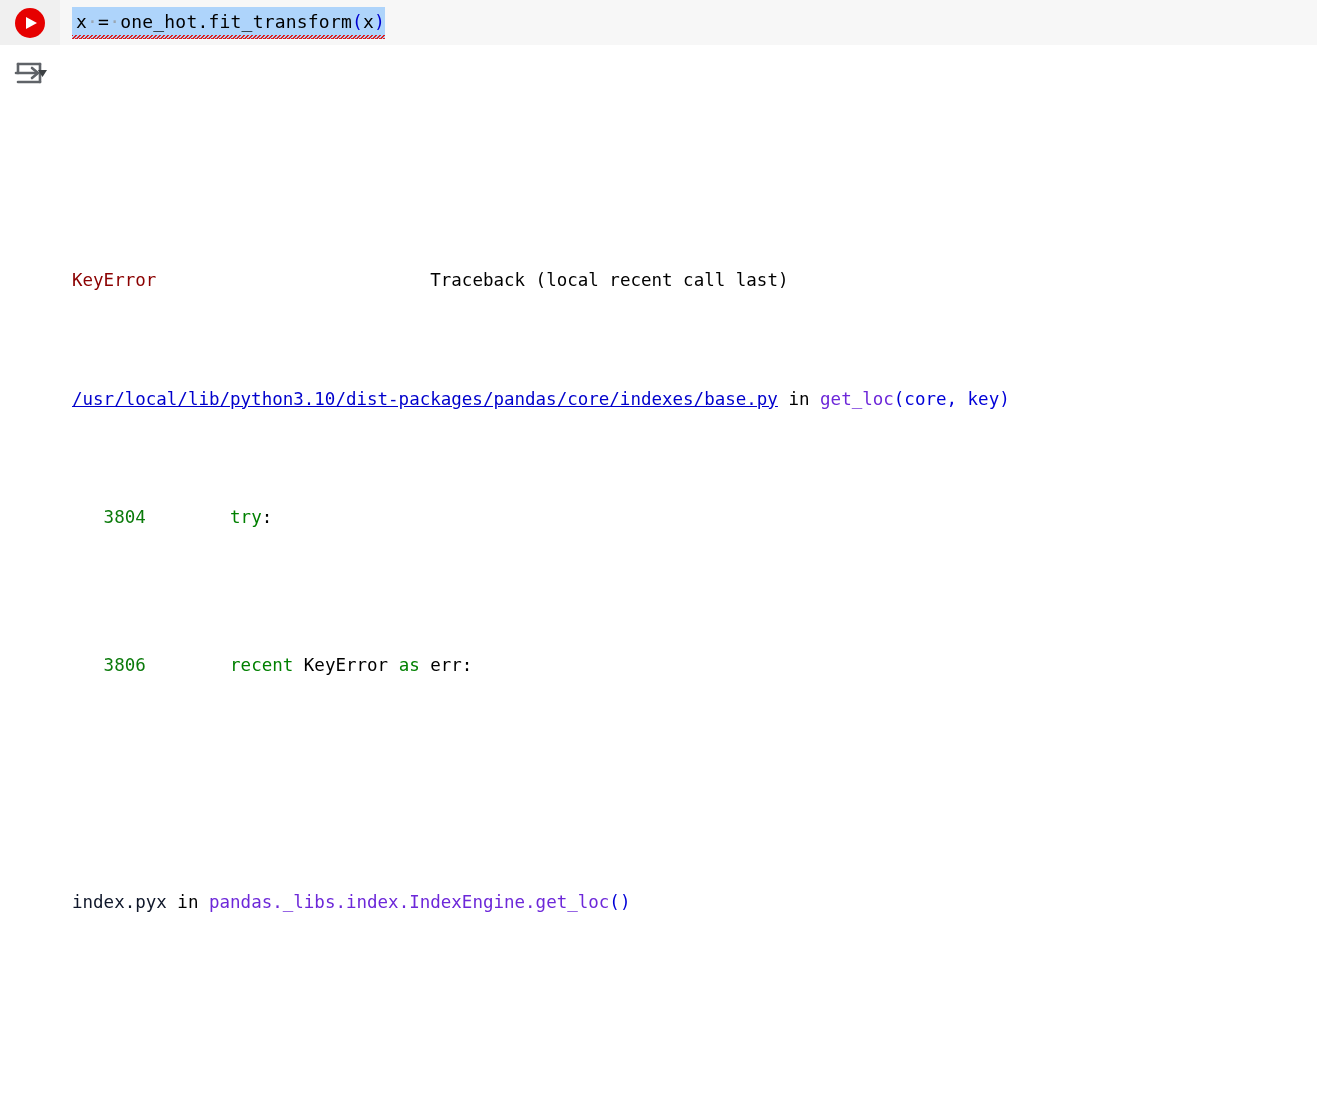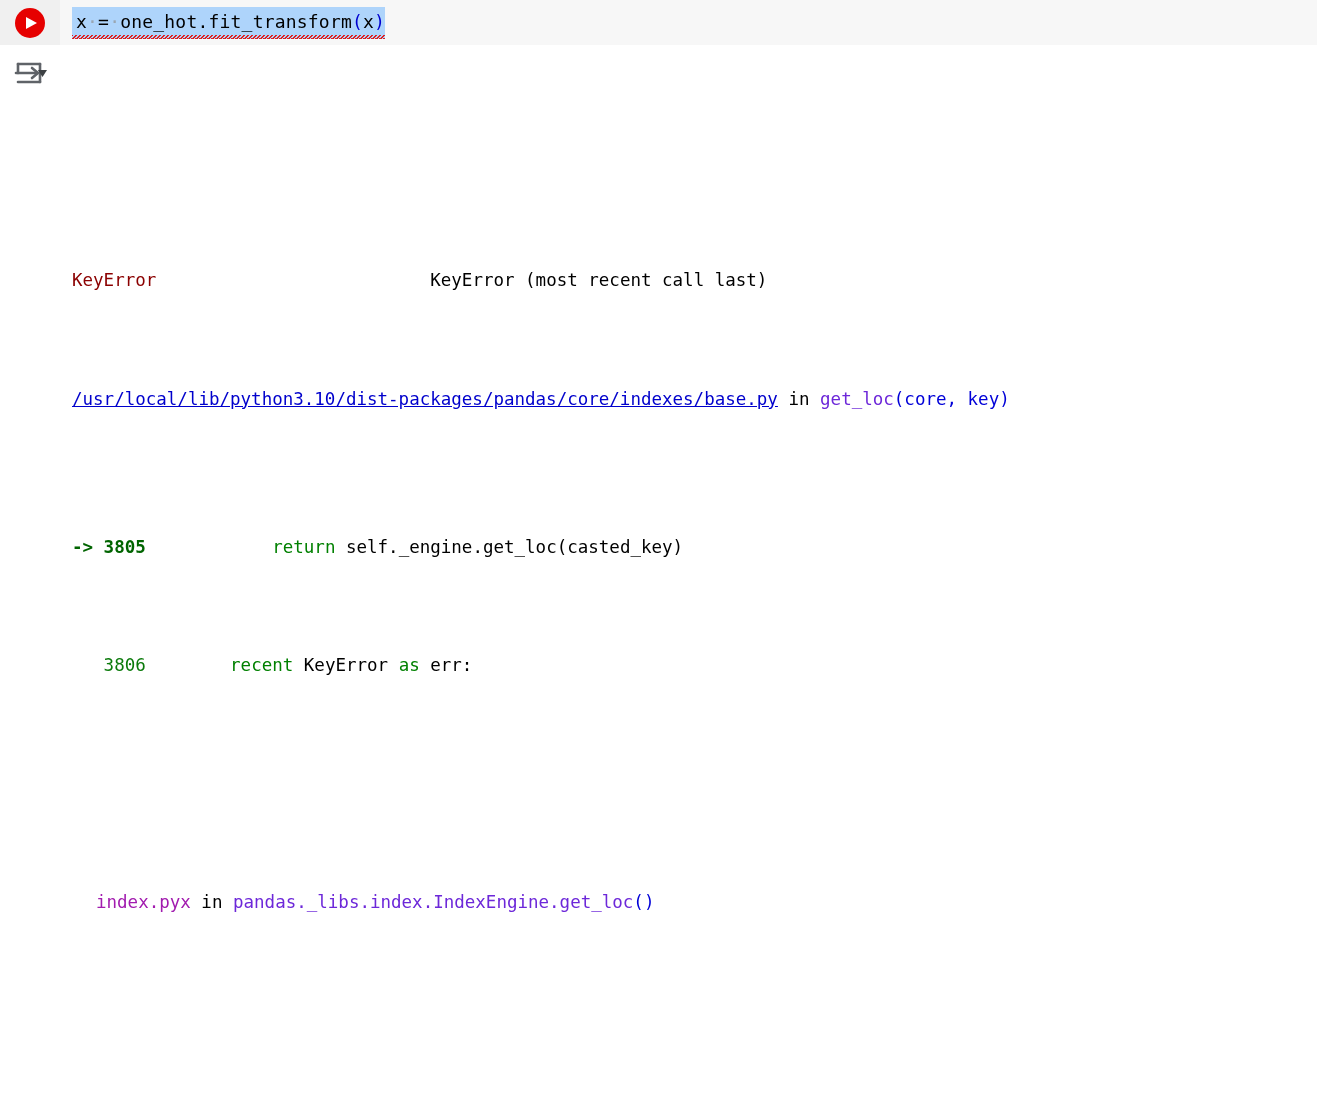--- a/index.html
+++ b/index.html
@@ -102,21 +102,21 @@
   .blank { height: 29.6px; }
 
   .c-err      { color: #8b0000; }
   .c-dashes   { color: #8b0000; }
   .c-link     { color: #0000cc; text-decoration: underline; cursor: pointer; margin-top: 8px; }
   .c-fn       { color: #6d28d9; margin-top: 44px; }
   .c-paren    { color: #0000d8; }
   .c-lineno   { color: #0a7a0a; }
   .c-arrow    { color: #006400; font-weight: bold; }
   .c-kw       { color: #008000; }
-  .c-file     { color: #a21caf; margin-left: 24px; }
+  .c-file     { color: #0f172a; }
   .c-mod      { color: #6d28d9; }
   .c-plain    { color: #000000; }
 </style>
 </head>
 <body>
 
 <div class="cell-header">
   <div class="gutter">
     <div class="run-btn">
       <div class="tri"></div>
@@ -136,26 +136,26 @@
       <path d="M5 23 H27" stroke="#5f6368" stroke-width="2.6" fill="none" stroke-linecap="round"></path>
       <path d="M27 5 V23" stroke="#5f6368" stroke-width="2.6" fill="none" stroke-linecap="round"></path>
       <polygon points="25,11 34,11 29.5,18" fill="#3c4043"></polygon>
     </svg>
   </div>
 
   <div class="traceback">
 
     <div class="tb-line"><span class="c-dashes"></span></div>
 
-    <div class="tb-line"><span class="c-err">KeyError</span><span class="c-plain">                          </span><span class="c-plain">KeyError (most recent call last)</span></div>
+    <div class="tb-line"><span class="c-err">KeyError</span><span class="c-plain">                          </span><span class="c-plain">Traceback (local recent call last)</span></div>
 
     <div class="tb-line"><span class="c-link">/usr/local/lib/python3.10/dist-packages/pandas/core/indexes/base.py</span><span class="c-plain"> in </span><span class="c-fn">get_loc</span><span class="c-paren">(core, key)</span></div>
 
-
-    <div class="tb-line"><span class="c-arrow">-&gt; 3805</span><span class="c-plain">            </span><span class="c-kw">return</span><span class="c-plain"> self._engine.get_loc(casted_key)</span></div>
+    <div class="tb-line"><span class="c-lineno">   3804</span><span class="c-plain">        </span><span class="c-kw">try</span><span class="c-plain">:</span></div>
+
 
     <div class="tb-line"><span class="c-lineno">   3806</span><span class="c-plain">        </span><span class="c-kw">recent</span><span class="c-plain"> KeyError </span><span class="c-kw">as</span><span class="c-plain"> err:</span></div>
 
     <div class="blank"></div>
 
     <div class="tb-line"><span class="c-file">index.pyx</span><span class="c-plain"> in </span><span class="c-mod">pandas._libs.index.IndexEngine.get_loc</span><span class="c-paren">()</span></div>
 
     <div class="blank"></div>
 
     

